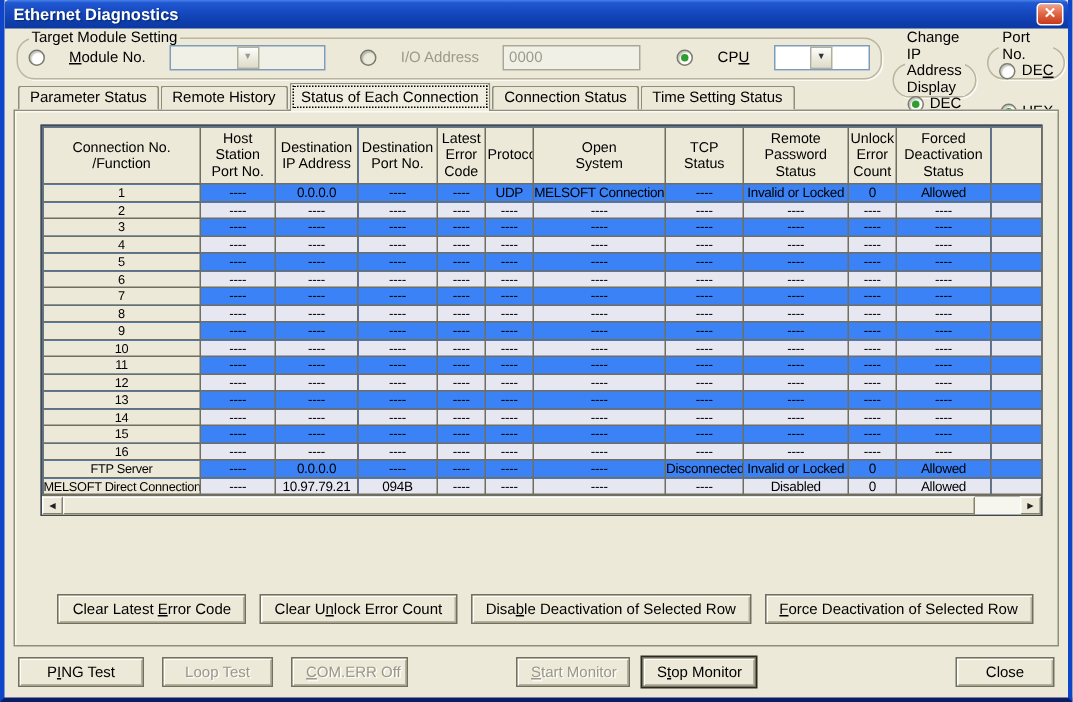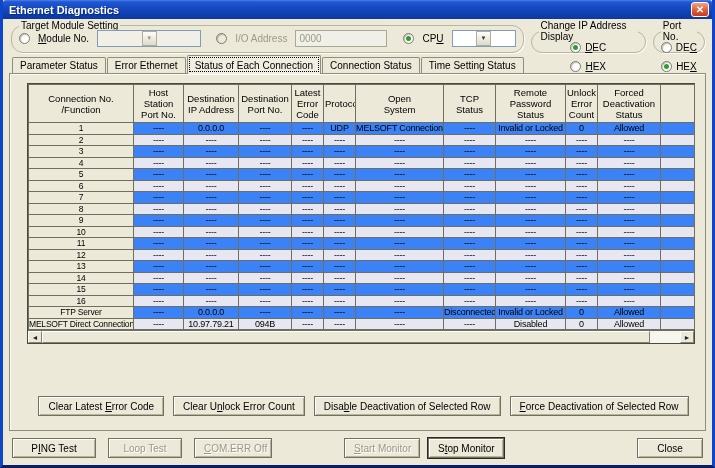--- a/index.html
+++ b/index.html
@@ -25,21 +25,21 @@
     border:1px solid #fff; color:#fff; font-weight:bold; font-size:10px;
     display:flex; align-items:center; justify-content:center; line-height:1;
   }
   
   .toprow{ flex:none; height:36px; display:flex; gap:7px; padding:1px 7px 0 8px; }
   fieldset.group{
     border:1px solid #b9b5a0; border-radius:12px; height:33px;
     padding:0 7px; box-shadow:1px 1px 0 rgba(255,255,255,.75);
   }
   fieldset.group legend{ font-size:10px; padding:0 2px; }
-  .grow{ display:flex; align-items:center; gap:8px; height:14px; }
+  .grow{ display:flex; align-items:center; gap:16px; height:14px; }
   .tms{ width:448px; }
   .ipd{ width:116px; }
   .pno{ flex:1; }
   .radio{
     width:11px; height:11px; flex:none; border:1px solid #7b7b6d; border-radius:50%;
     background:#fff; position:relative; box-shadow:inset 1px 1px 1px rgba(120,120,110,.45);
   }
   .radio.checked::after{
     content:""; position:absolute; left:2px; top:2px; width:5px; height:5px;
     border-radius:50%; background:#2f9e2f;
@@ -183,21 +183,21 @@
         <span class="pair">
           <span class="radio checked"></span>
           <span class="rlabel">HE<u>X</u></span>
         </span>
       </div>
     </fieldset>
   </div>
 
   <div class="tabs">
     <div class="tab">Parameter Status</div>
-    <div class="tab">Error Ethernet</div>
+    <div class="tab">Remote History</div>
     <div class="tab active">Status of Each Connection</div>
     <div class="tab">Connection Status</div>
     <div class="tab">Time Setting Status</div>
   </div>
 
   <div class="tabpage">
     <div class="tablewrap">
       <table>
         <colgroup id="cols">
             <col style="width: 105px;">

